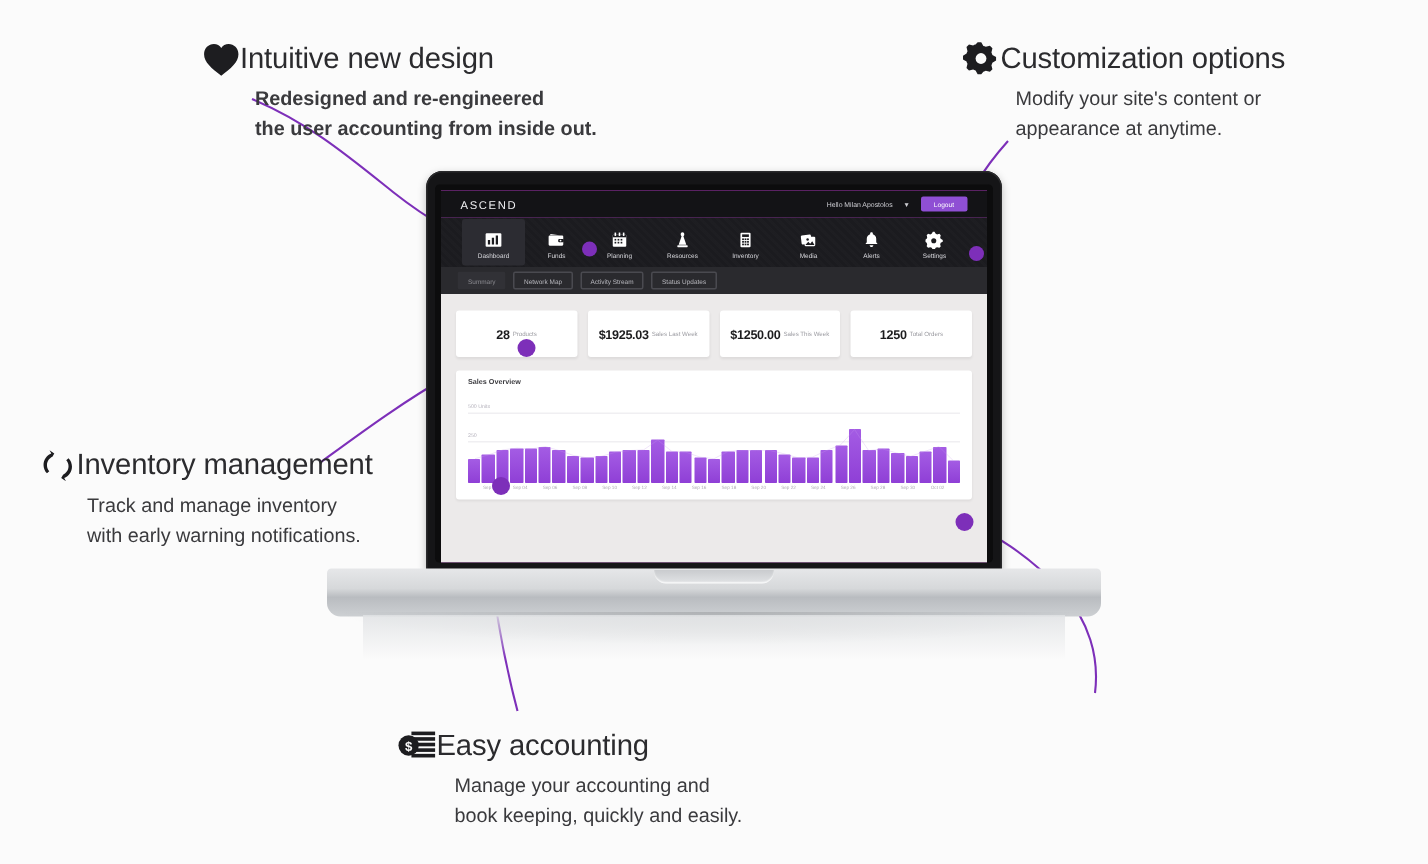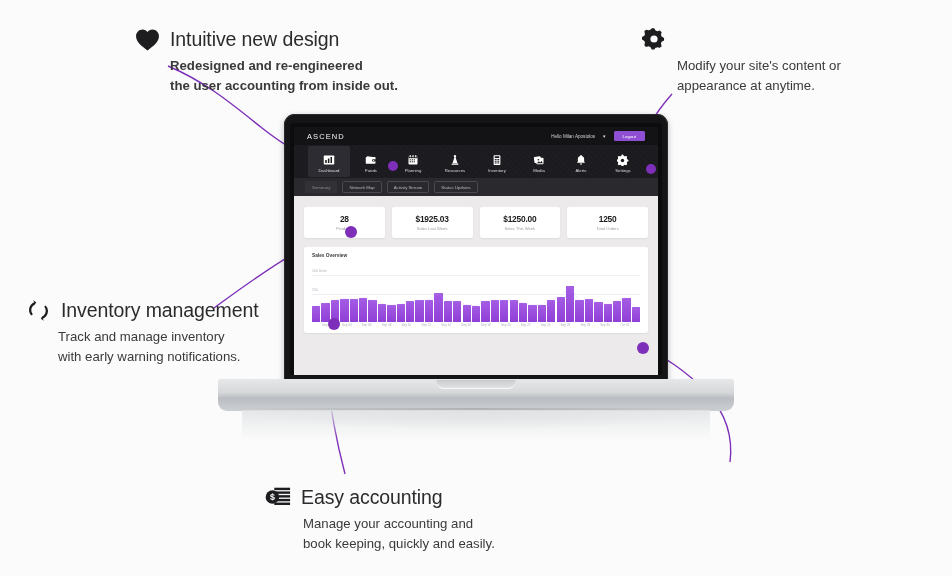--- a/index.html
+++ b/index.html
@@ -9,21 +9,21 @@
     font-family: "Liberation Sans", sans-serif;
     overflow: hidden;
   }
   #stage { position: relative; width: 952px; height: 576px; background:#fbfbfb; }
 
   
   #curves { position:absolute; left:0; top:0; width:952px; height:576px; pointer-events:none; }
 
   
   .callout { position: absolute; }
-  .callout-head { display:flex; align-items:center; gap:10px; }
+  .callout-head { display:flex; align-items:center; }
   .callout-icon { width:26px; height:26px; display:flex; align-items:center; justify-content:center; flex:0 0 26px; }
   .callout-title { font-size:19.5px; color:#2b2b2e; letter-spacing:-0.1px; white-space:nowrap; }
   .callout-body { font-size:13.2px; line-height:1.48; color:#3a3a3d; margin-top:4px; }
   .callout-body div { white-space:nowrap; }
 
   #c-design   { left:134px; top:26px; }
   #c-design .callout-body { margin-left:36px;font-weight:bold; }
   #c-custom   { left:641px; top:26px; }
   #c-custom .callout-body { margin-left:36px; }
   #c-inventory{ left:25px; top:297px; }
@@ -98,21 +98,21 @@
     height:18px; background:#2a2a2e; display:flex; align-items:center;
     gap:5px; padding:0 11px;
   }
   .tab { font-size:4.3px; color:#b7b7bd; border:0.6px solid #4a4a50; border-radius:1.5px; padding:2.4px 6px; }
   .tab.active { color:#8b8b91; border-color:transparent; background:#313136; }
 
   .content { padding:11px 10px 0 10px; background:#eceaea; height:197px; }
   .cards { display:flex; gap:7px; }
   .card {
     flex:1; background:#fff; border-radius:2px; height:31px;
-    display:flex; flex-direction:column; align-items:center; justify-content:center; gap:2px;
+    display:flex; flex-direction:row; align-items:center; justify-content:center; gap:2px;
     box-shadow:0 1px 2px rgba(0,0,0,.07);
   }
   .card-val { font-size:8.4px; color:#1c1c1e; font-weight:bold; letter-spacing:-0.2px; }
   .card-lbl { font-size:4.1px; color:#9a9aa0; }
 
   .chart-card {
     margin-top:9px; background:#fff; border-radius:2px; height:86px;
     box-shadow:0 1px 2px rgba(0,0,0,.07); padding:6px 8px 0 8px; position:relative;
   }
   .chart-title { font-size:4.8px; color:#3c3c40; font-weight:bold; }
@@ -156,20 +156,21 @@
   </div>
 
   <div class="callout" id="c-custom">
     <div class="callout-head">
       <span class="callout-icon">
         <svg width="24" height="24" viewBox="0 0 24 24">
           <path fill="#1d1d20" d="M12 0.8l1.5 2.6c.6.1 1.2.35 1.7.66l2.9-.7 1.75 1.75-.7 2.9c.3.5.55 1.1.66 1.7l2.6 1.5v2.5l-2.6 1.5c-.11.6-.36 1.2-.66 1.7l.7 2.9-1.75 1.75-2.9-.7c-.5.3-1.1.55-1.7.66L12 23.2H9.5L8 20.6c-.6-.11-1.2-.36-1.7-.66l-2.9.7L1.65 18.9l.7-2.9c-.3-.5-.55-1.1-.66-1.7L-0.9 12.8v-2.5l2.6-1.5c.11-.6.36-1.2.66-1.7l-.7-2.9L3.4 2.45l2.9.7c.5-.3 1.1-.55 1.7-.66L9.5.8z" transform="scale(0.95) translate(0.8,0.4)"></path>
           <circle cx="12" cy="12" r="3.6" fill="#fbfbfb"></circle>
         </svg>
       </span>
+      <div class="callout-title">Customization options</div>
     </div>
     <div class="callout-body">
       <div>Modify your site's content or</div>
       <div>appearance at anytime.</div>
     </div>
   </div>
 
   <div class="callout" id="c-inventory">
     <div class="callout-head">
       <span class="callout-icon">

